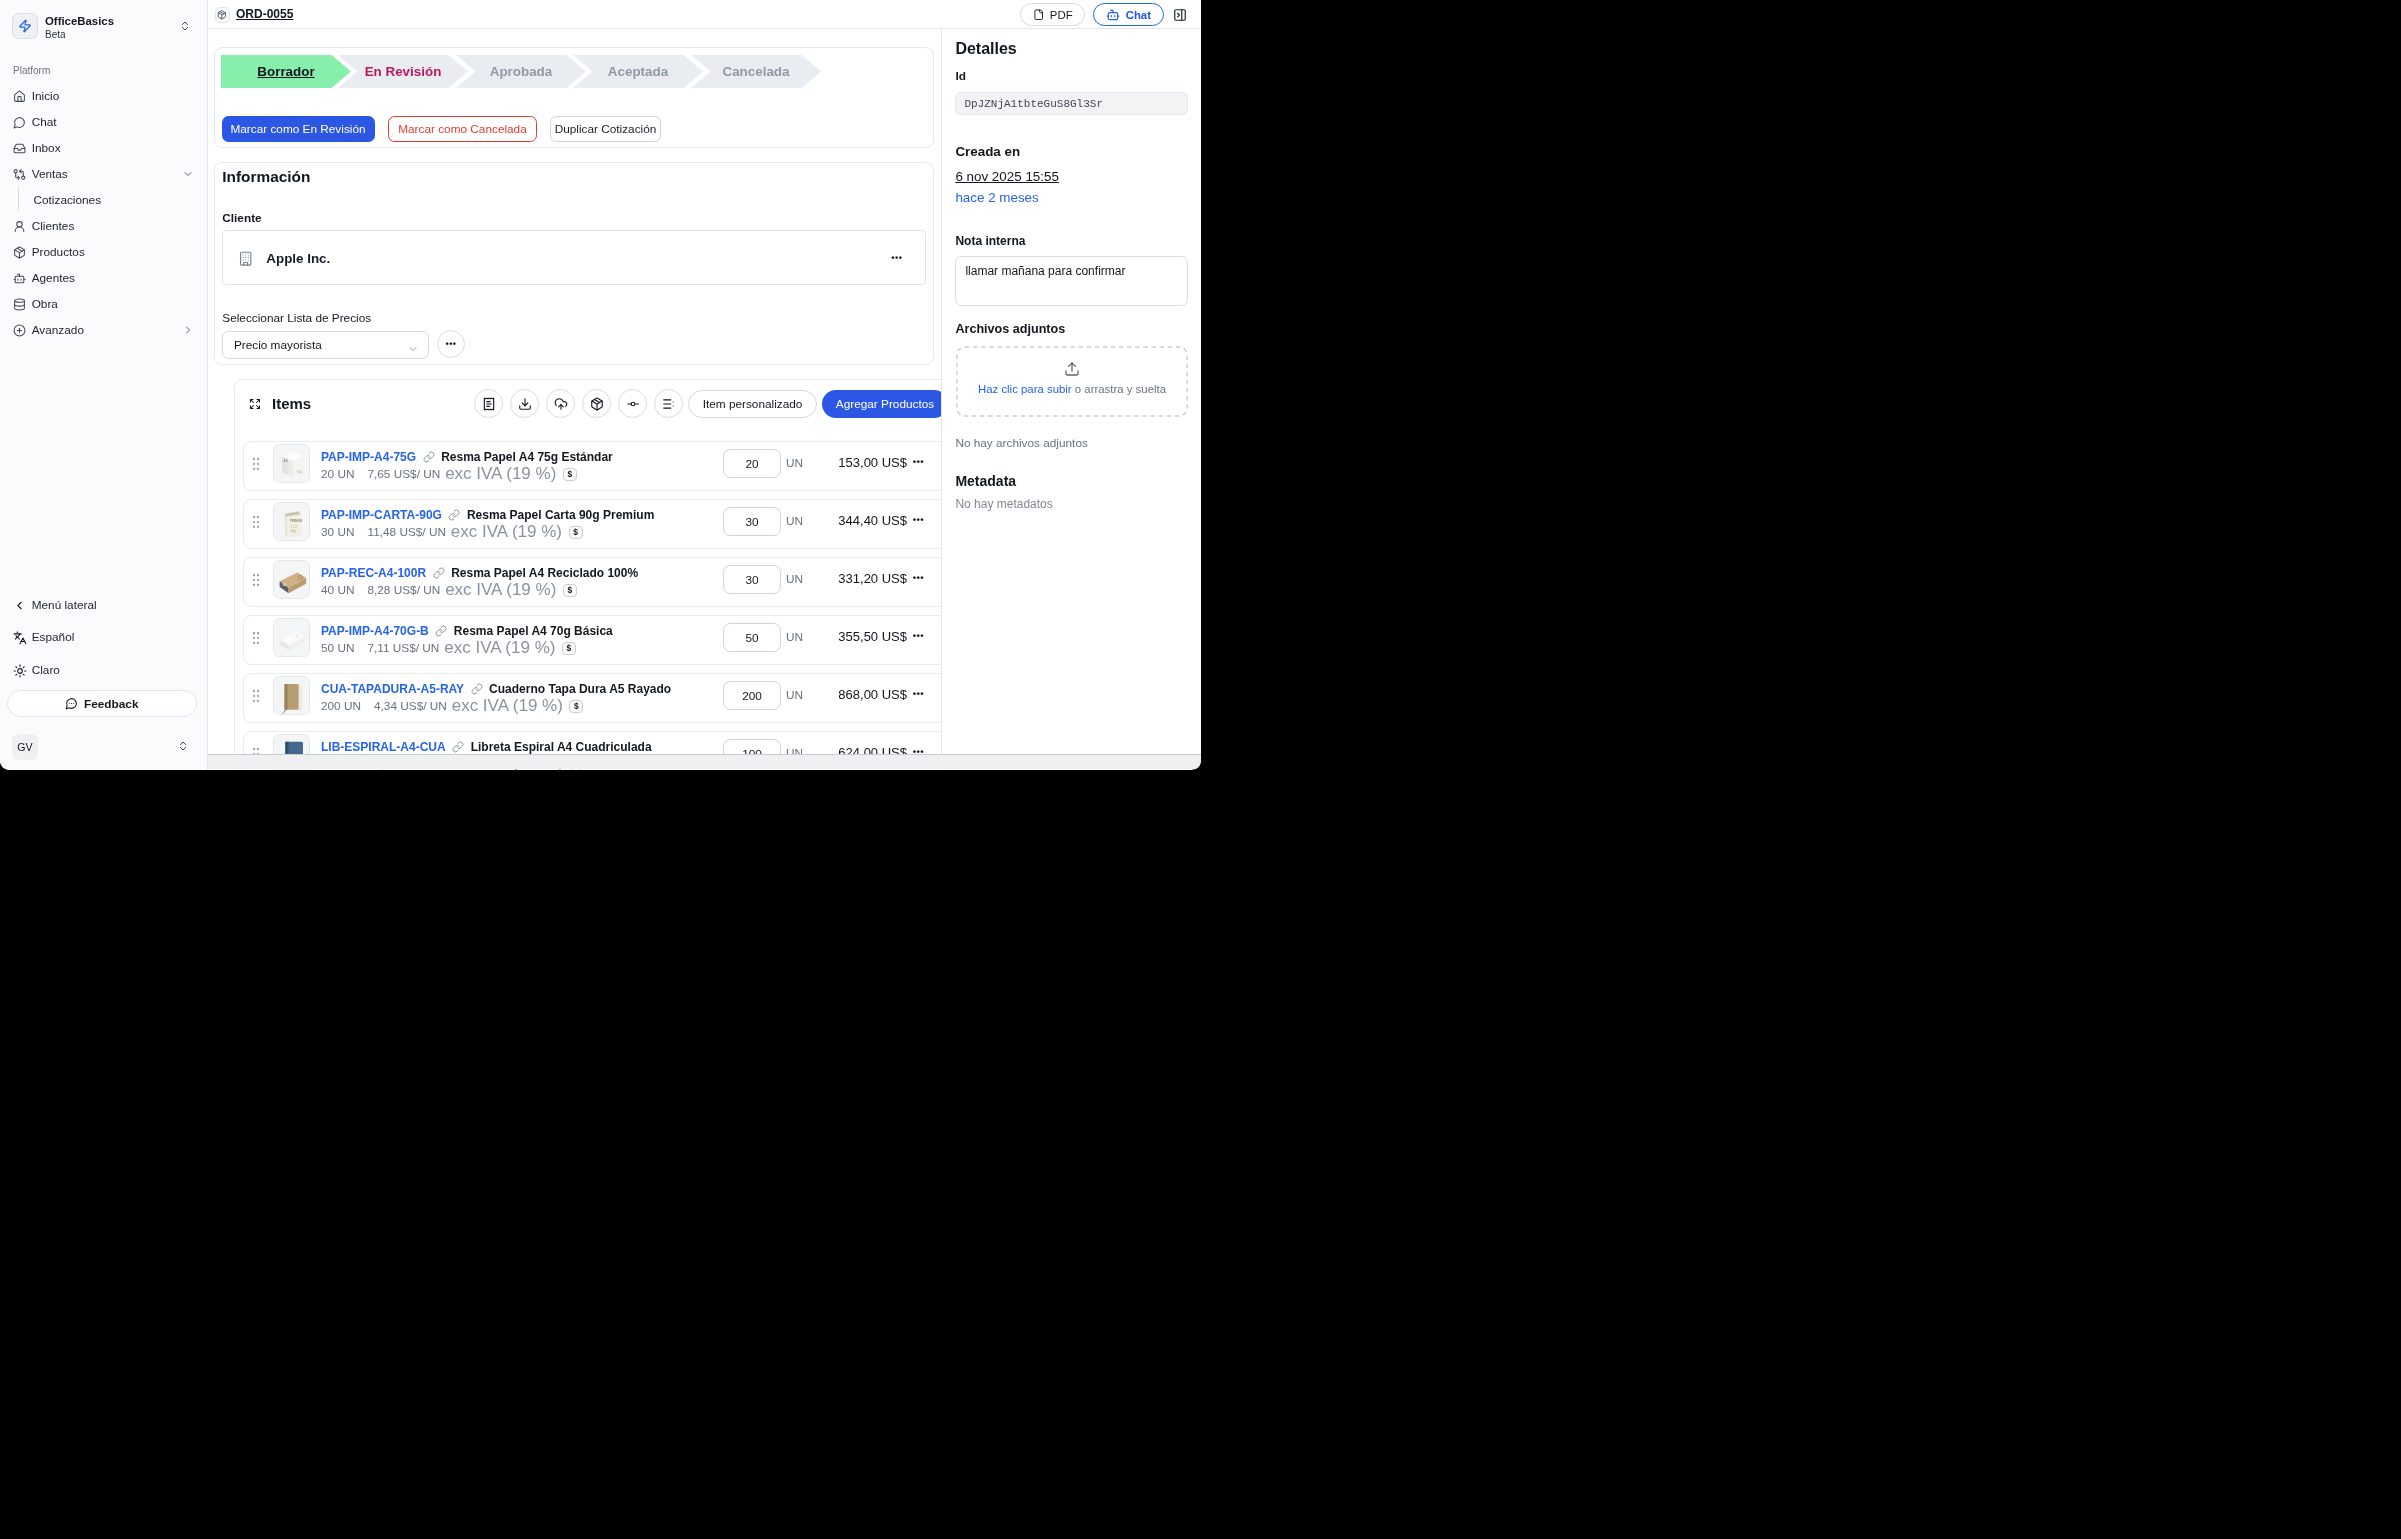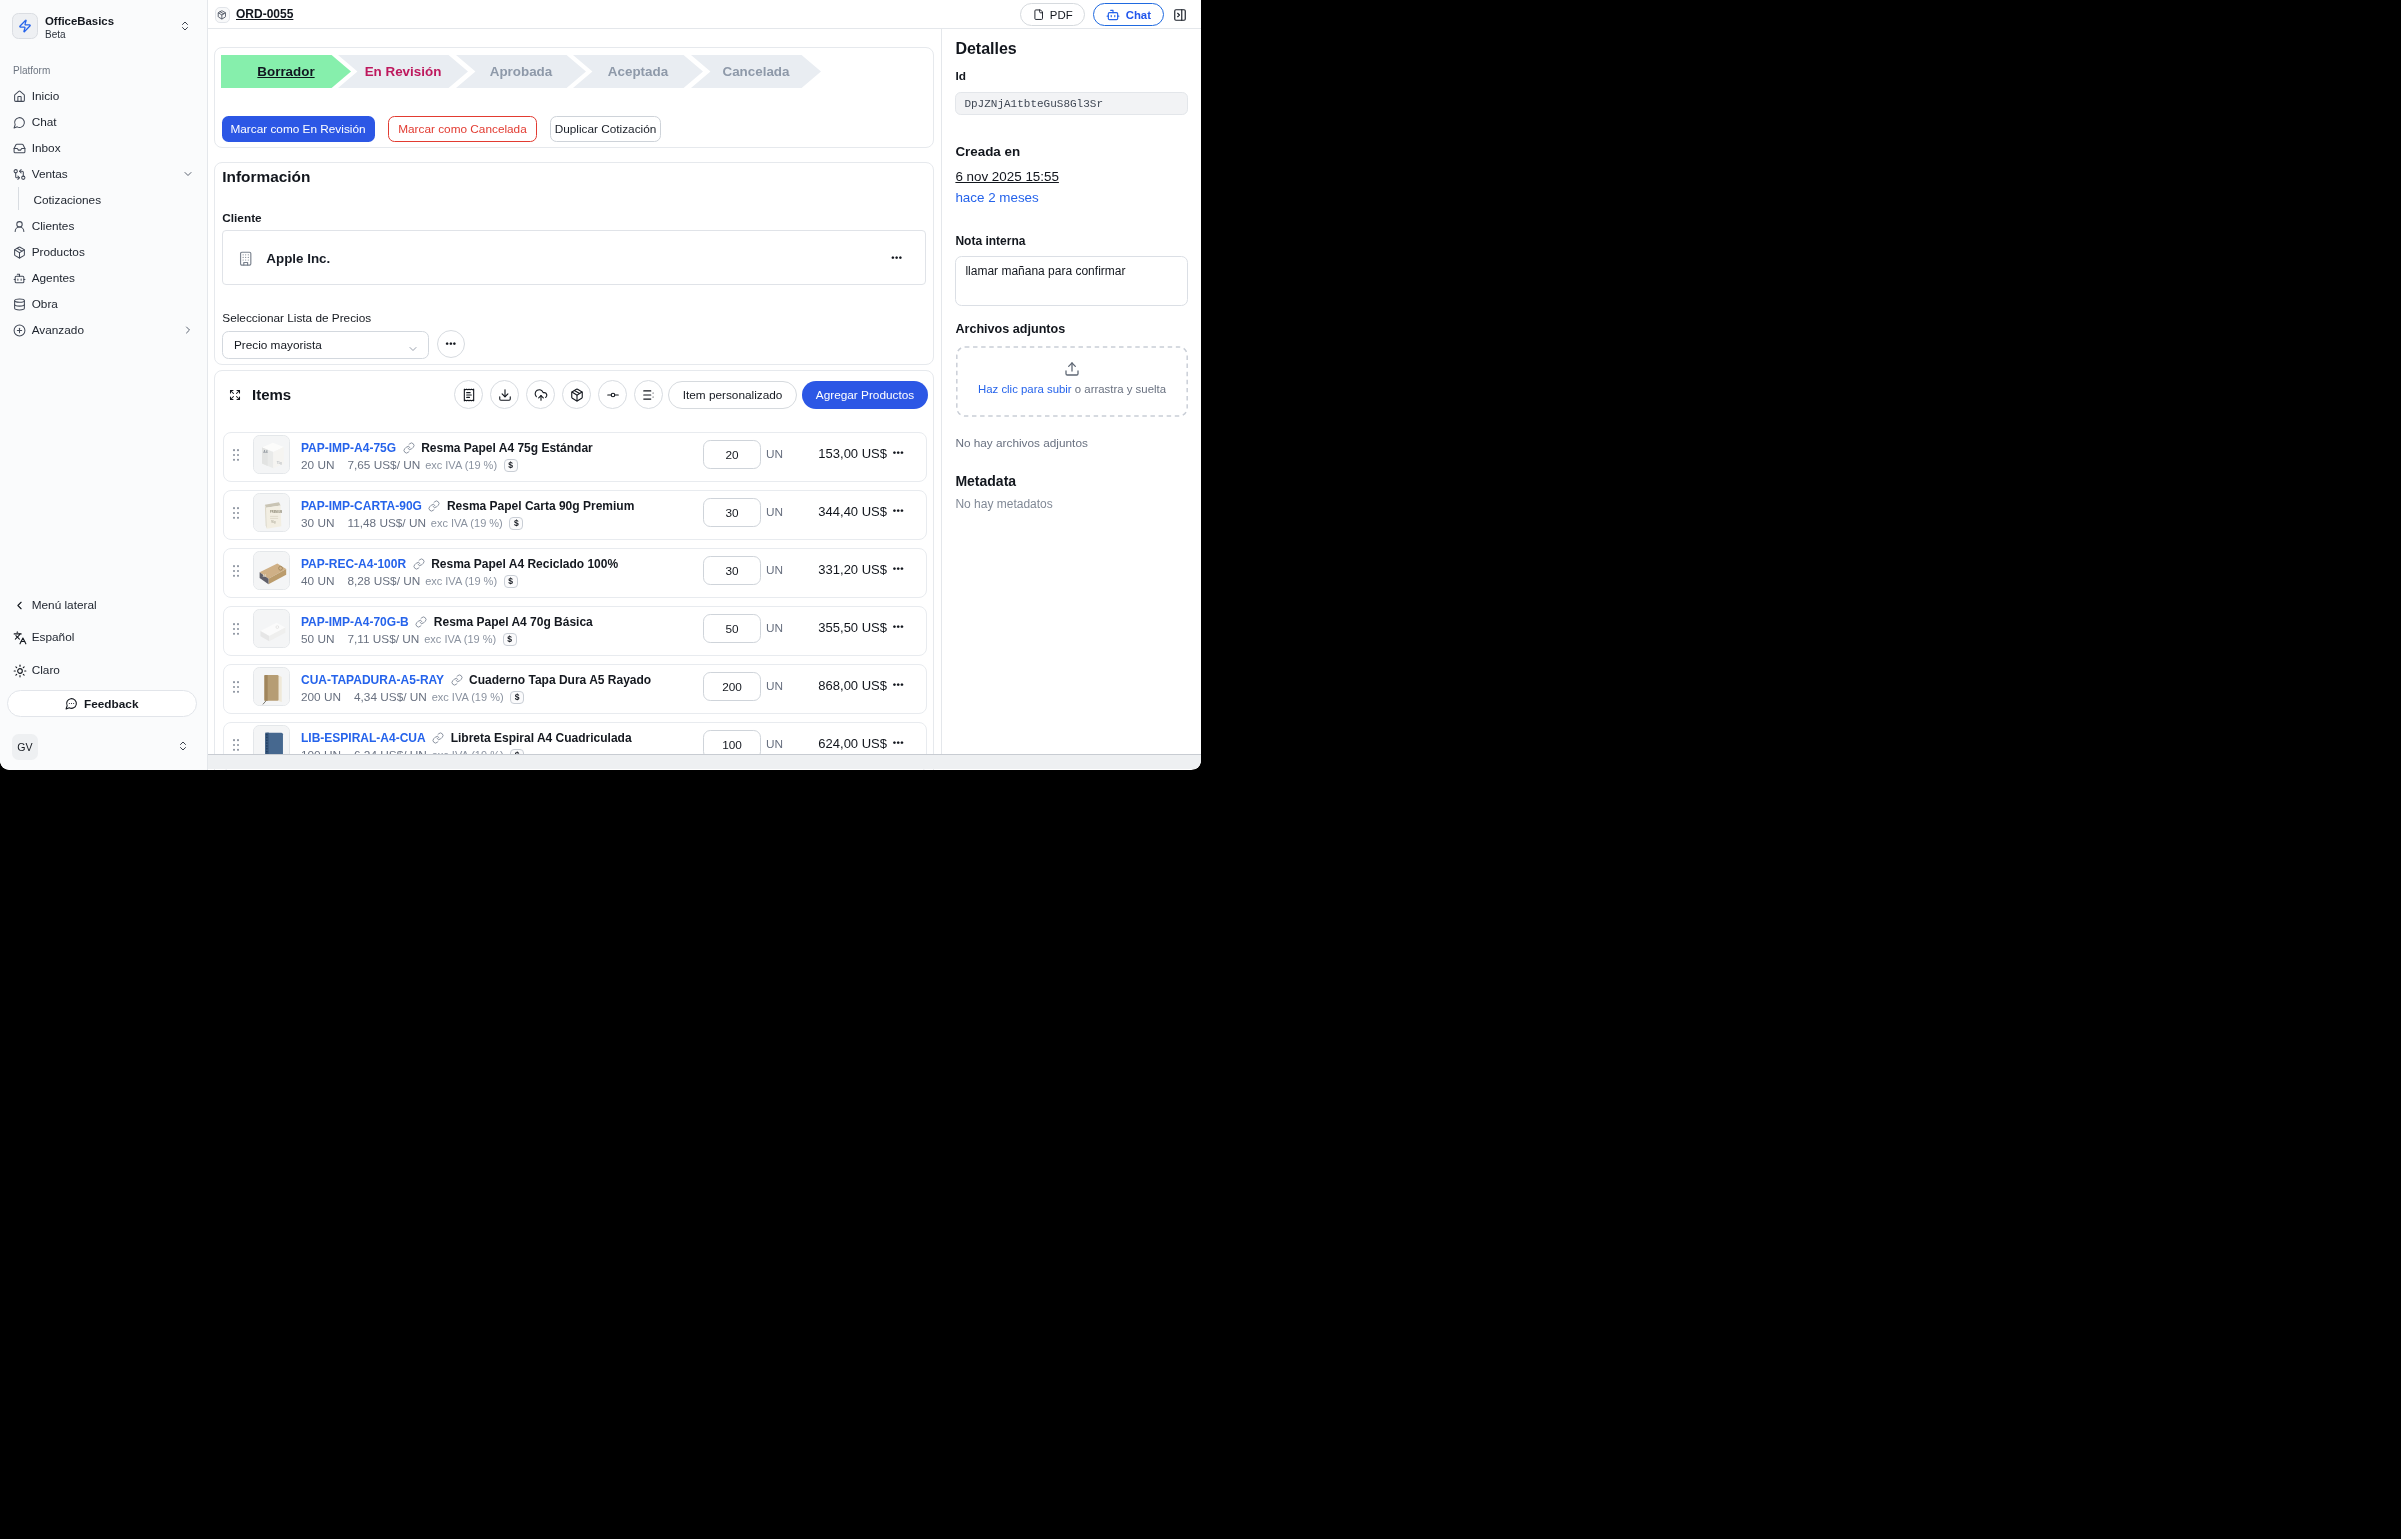--- a/index.html
+++ b/index.html
@@ -63,42 +63,42 @@
 .cliente-box .nm { position:absolute; left:43px; top:19.5px; font-size:13.4px; font-weight:700; color:#161b24; }
 .cliente-box .dots { position:absolute; right:23px; top:22px; font-size:9.3px; font-weight:700; color:#14181f;
   letter-spacing:0.4px; }
 .sel-lbl { position:absolute; left:7.3px; top:148px; font-size:11.8px; color:#14181f; }
 .sel-box { position:absolute; left:7.3px; top:168px; width:207px; height:28px; border:0.8px solid #d3d8de;
   border-radius:6.5px; display:flex; align-items:center; font-size:11.8px; color:#14181f; padding-left:10.6px; }
 .sel-box .chev { position:absolute; right:9.7px; top:10.6px; }
 .sel-dots { position:absolute; left:222px; top:167px; width:28px; height:28px; border:0.8px solid #d7dbe0;
   border-radius:50%; display:flex; align-items:center; justify-content:center; font-size:9.3px; font-weight:700;
   color:#14181f; letter-spacing:0.4px; }
-.items-card { top:370px; height:430px; }
+.items-card { top:379px; height:430px;margin-left:20px; }
 .items-title { position:absolute; left:37px; top:14.6px; font-size:15px; font-weight:700; color:#12161d; }
 .exp-ic { position:absolute; left:14px; top:17.5px; }
 .circ { position:absolute; top:9.3px; width:29px; height:29px; border:0.8px solid #d8dce1; border-radius:50%;
   background:#fff; display:flex; align-items:center; justify-content:center; }
 .pill { position:absolute; top:9.7px; height:28px; border-radius:14px; font-size:11.8px; display:flex;
   align-items:center; justify-content:center; }
 .pill-item { left:453px; width:129px; border:0.8px solid #d6dade; background:#fff; color:#14181f; }
 .pill-agregar { left:587px; width:126px; background:#2c57e5; color:#fff; }
 
 .row { position:absolute; left:8px; width:704px; height:50px; border:0.8px solid #e8ebef; border-radius:8px;
   background:#fff; }
 .row .drag { position:absolute; left:8px; top:14.6px; }
 .row .thumb { position:absolute; left:29px; top:2.4px; width:37px; height:39px; border:0.8px solid #e4e7ea;
   border-radius:6.5px; background:#f5f6f7; overflow:hidden; }
 .row .l1 { position:absolute; left:77px; top:6.5px; height:16px; display:flex; align-items:center; gap:6.5px; }
 .row .l1 .code { font-size:12px; font-weight:700; color:#2563eb; }
 .row .l1 .ttl { font-size:12px; font-weight:700; color:#14181f; }
 .row .l2 { position:absolute; left:77px; top:24px; height:16px; display:flex; align-items:center; }
 .row .l2 .qy { font-size:11.8px; color:#697180; }
 .row .l2 .pr { font-size:11.8px; color:#697180; margin-left:13px; }
-.row .l2 .exc { font-size:11px; color:#8b93a0; margin-left:4.9px; }
+.row .l2 .exc { font-size:17px; color:#8b93a0; margin-left:4.9px; }
 .row .l2 .dbadge { margin-left:6.5px; width:14px; height:13px; border:0.8px solid #c9ced5; border-radius:4px;
   background:#fbfbfc; display:flex; align-items:center; justify-content:center; font-size:8.5px; font-weight:700;
   color:#14181f; }
 .row .qty { position:absolute; left:479px; top:7px; width:58px; height:29px; border:0.8px solid #cfd4da;
   border-radius:7.3px; display:flex; align-items:center; justify-content:center; font-size:11.8px; color:#14181f; }
 .row .un { position:absolute; left:542px; top:14px; font-size:11.8px; color:#697180; }
 .row .price { position:absolute; right:39px; top:13.4px; width:162px; text-align:right; font-size:13px;
   font-weight:400; color:#12161d; }
 .row .rdots { position:absolute; right:22px; top:14px; font-size:9.7px; font-weight:700;
   color:#12161d; letter-spacing:0.4px; }

